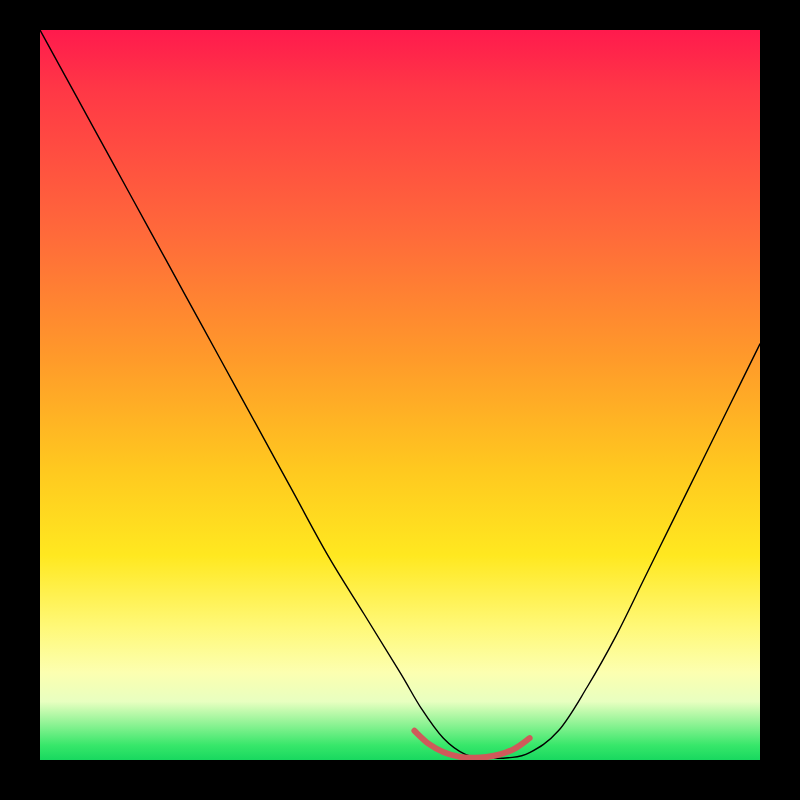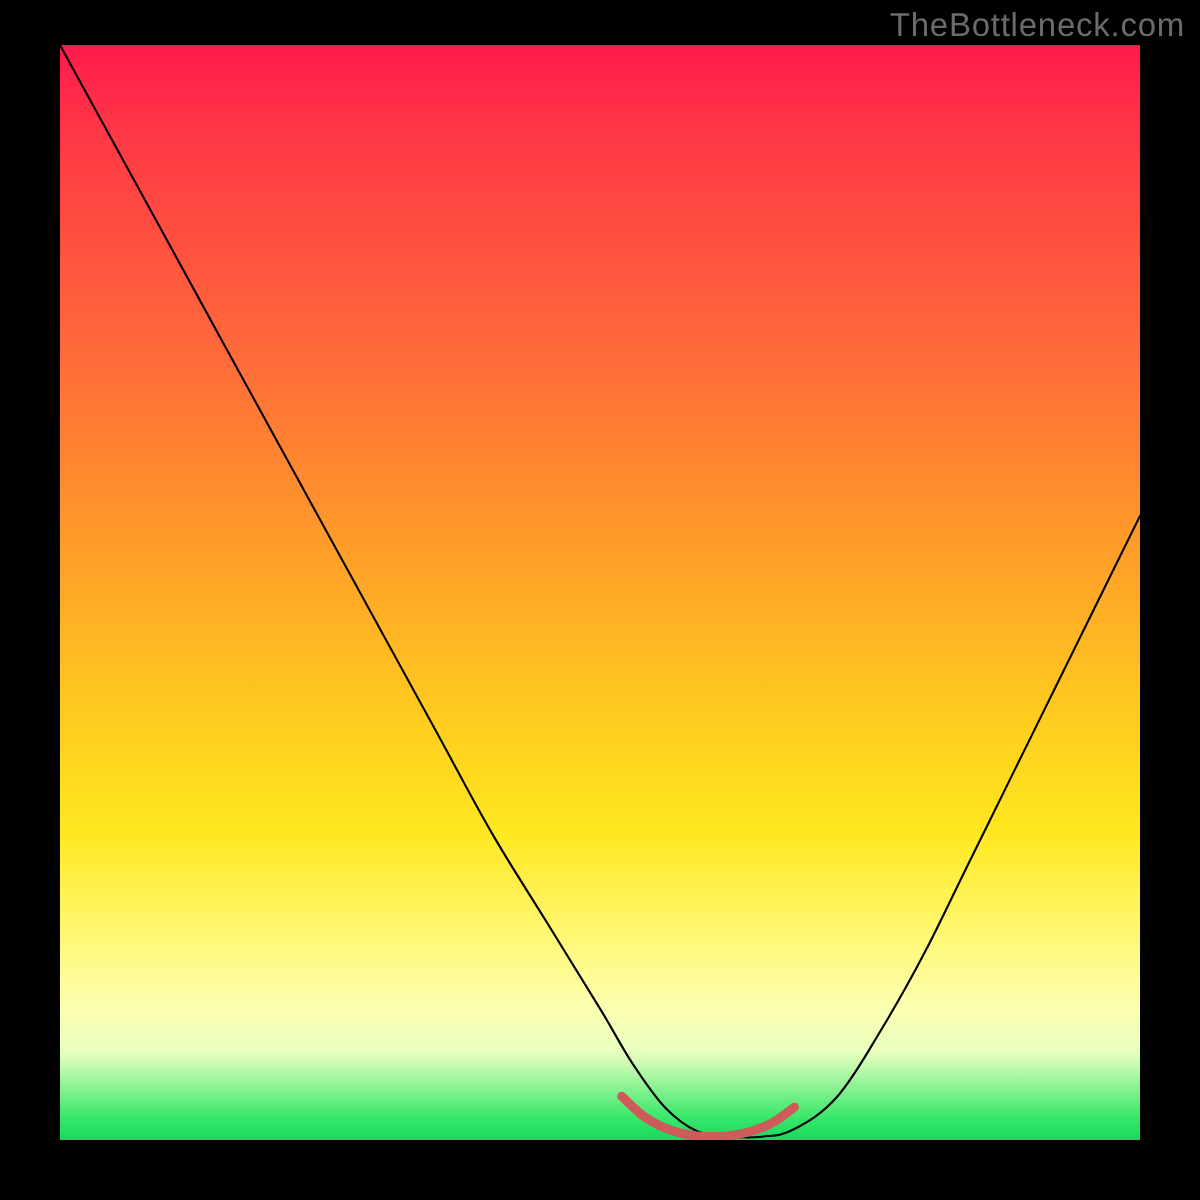--- a/index.html
+++ b/index.html
@@ -63,21 +63,20 @@
     width: 100%;
     height: 100%;
     overflow: visible;
   }
 </style>
 </head>
 <body>
 
 <div class="frame">
 
-  <div class="watermark">TheBottleneck.com</div>
 
   <div class="plot-area">
     <div class="gradient"></div>
     <svg id="chart-svg" viewBox="0 0 720 730" preserveAspectRatio="none">
         <path d="M 0.00 0.00 C 6.48 11.83, 23.04 42.05, 36.00 65.70 C 48.96 89.35, 59.04 107.75, 72.00 131.40 C 84.96 155.05, 95.04 173.45, 108.00 197.10 C 120.96 220.75, 131.04 239.15, 144.00 262.80 C 156.96 286.45, 167.04 304.85, 180.00 328.50 C 192.96 352.15, 203.04 370.55, 216.00 394.20 C 228.96 417.85, 239.04 436.25, 252.00 459.90 C 264.96 483.55, 275.04 503.26, 288.00 525.60 C 300.96 547.94, 311.04 562.98, 324.00 584.00 C 336.96 605.02, 349.63 625.32, 360.00 642.40 C 370.37 659.48, 373.82 667.07, 381.60 678.90 C 389.38 690.73, 395.42 699.95, 403.20 708.10 C 410.98 716.25, 417.02 720.61, 424.80 724.16 C 432.58 727.71, 438.62 727.15, 446.40 727.81 C 454.18 728.47, 460.22 728.73, 468.00 727.81 C 475.78 726.89, 480.53 727.56, 489.60 722.70 C 498.67 717.84, 508.03 712.63, 518.40 700.80 C 528.77 688.97, 536.83 674.08, 547.20 657.00 C 557.57 639.92, 565.63 625.61, 576.00 605.90 C 586.37 586.19, 594.43 568.52, 604.80 547.50 C 615.17 526.48, 623.23 510.12, 633.60 489.10 C 643.97 468.08, 652.03 451.72, 662.40 430.70 C 672.77 409.68, 680.83 393.32, 691.20 372.30 C 701.57 351.28, 714.82 324.41, 720.00 313.90" fill="none" stroke="#000000" stroke-width="1.4" stroke-linecap="round" stroke-linejoin="round"></path>
         <path d="M 374.40 700.80 C 376.99 703.17, 383.62 710.13, 388.80 713.94 C 393.98 717.75, 398.02 719.74, 403.20 721.97 C 408.38 724.20, 412.42 725.30, 417.60 726.35 C 422.78 727.40, 426.82 727.68, 432.00 727.81 C 437.18 727.94, 441.22 727.74, 446.40 727.08 C 451.58 726.42, 455.62 725.74, 460.80 724.16 C 465.98 722.58, 470.02 721.21, 475.20 718.32 C 480.38 715.43, 487.01 709.94, 489.60 708.10" fill="none" stroke="#cf5a5a" stroke-width="6" stroke-linecap="round" stroke-linejoin="round"></path>
       </svg>
   </div>
 
 </div>

